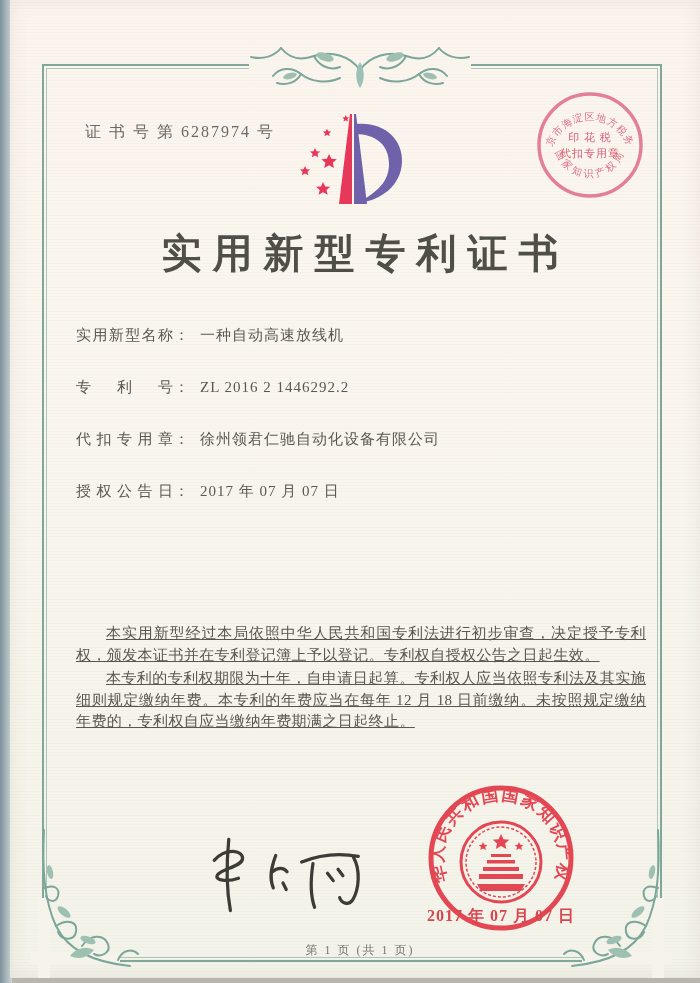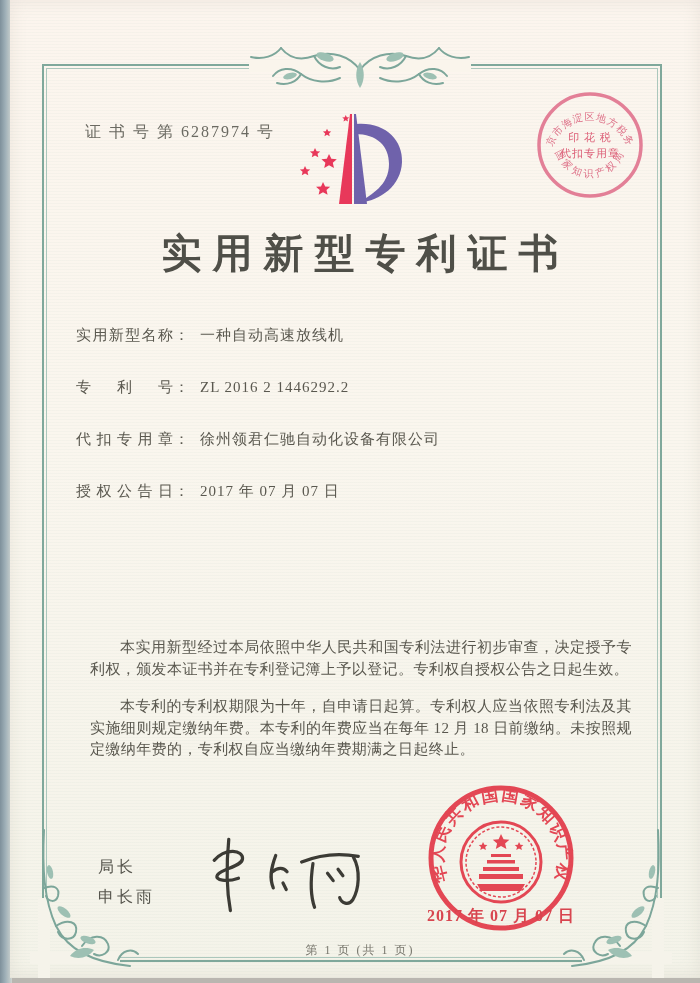--- a/index.html
+++ b/index.html
@@ -46,21 +46,21 @@
   .field-row{font-size:15px;color:#5a584f;line-height:21px;margin-bottom:31px;letter-spacing:1px;}
   .field-label{display:inline-block;width:98px;text-align:justify;text-align-last:justify;vertical-align:bottom;}
   .field-colon{display:inline-block;}
   .field-value{margin-left:10px;}
 
   .body-text{
     position:absolute;left:64px;top:621px;width:574px;
     font-size:15px;line-height:21.5px;color:#59574e;letter-spacing:0.4px;
     text-align:justify;
   }
-  .body-text p{margin:16px;text-indent:2em;}
+  .body-text p{margin:2px;text-indent:2em;text-decoration:underline;}
 
   .signer{position:absolute;left:88px;top:852px;font-size:16px;color:#55544c;letter-spacing:3px;line-height:30px;}
   .signature{position:absolute;left:188px;top:828px;}
 
   .authority-seal{position:absolute;left:411px;top:778px;opacity:0.92;}
   .seal-date{
     position:absolute;left:401px;top:906px;width:180px;text-align:center;
     font-size:16px;color:#d8454f;letter-spacing:1px;font-weight:600;
   }
   .page-footer{
@@ -185,24 +185,20 @@
     <div class="field-row">
       <span class="field-label">授权公告日</span><span class="field-colon">：</span><span class="field-value">2017 年 07 月 07 日</span>
     </div>
   </div>
 
   <div class="body-text">
     <p>本实用新型经过本局依照中华人民共和国专利法进行初步审查，决定授予专利权，颁发本证书并在专利登记簿上予以登记。专利权自授权公告之日起生效。</p>
     <p>本专利的专利权期限为十年，自申请日起算。专利权人应当依照专利法及其实施细则规定缴纳年费。本专利的年费应当在每年 12 月 18 日前缴纳。未按照规定缴纳年费的，专利权自应当缴纳年费期满之日起终止。</p>
   </div>
 
-  <div class="signer">
-    <div>局长</div>
-    <div>申长雨</div>
-  </div>
 
   <svg class="signature" width="170" height="85" viewBox="0 0 210 105">
     <g stroke="#3c3b35" stroke-width="4" fill="none" stroke-linecap="round">
       <path d="M38,14 C35,45 35,75 40,102"></path>
       <path d="M20,40 C34,24 56,27 55,38 C54,48 30,50 24,58 C20,65 36,67 50,62"></path>
       <path d="M96,34 C90,50 88,62 93,74"></path>
       <path d="M92,54 C99,48 106,49 110,54"></path>
       <path d="M105,68 l4,8"></path>
       <path d="M128,42 C150,33 176,31 198,35"></path>
       <path d="M142,44 C139,64 139,84 144,98"></path>

